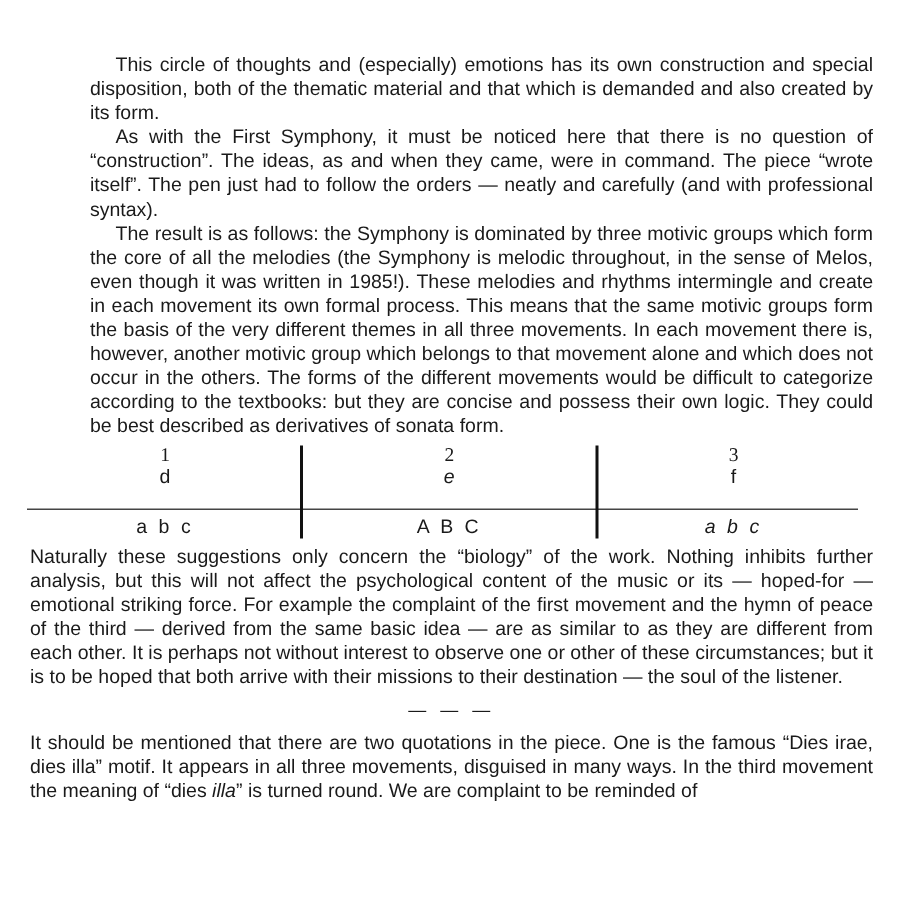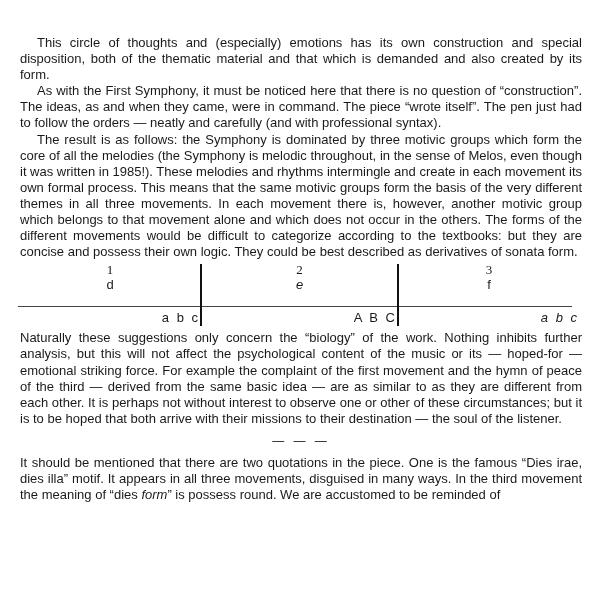--- a/index.html
+++ b/index.html
@@ -1,29 +1,29 @@
 <!DOCTYPE html>
 <html><head>
 <meta charset="utf-8">
 <style>
   html, body { margin: 0; padding: 0; background: #ffffff; }
   body { width: 600px; height: 609px; position: relative; overflow: hidden; color: #1a1a1a;
          font-family: "Liberation Sans", "DejaVu Sans", sans-serif; }
   .page { position: absolute; left: 20px; top: 35px; width: 562px; font-size: 13px; line-height: 16.1px; }
   .p { margin: 0; text-align: justify; }
-  .p.indent { text-indent: 17px; }
+  .p.indent { text-indent: 17px; margin-left: 40px; }
   .scheme { position: relative; width: 562px; height: 66px; margin-top: 2px; margin-bottom: 2px; }
   .hline { position: absolute; left: -2px; top: 44px; width: 554px; height: 1px; background: #444; }
   .vline { position: absolute; top: 2px; width: 2px; height: 62px; background: #111; }
   .vline.v1 { left: 180px; }
   .vline.v2 { left: 377px; }
   .col { position: absolute; width: 180px; text-align: center; font-size: 13px; line-height: 15px; }
   .col .num { display: block; font-family: "Liberation Serif", "DejaVu Serif", serif; }
   .col .ltr { display: block; }
-  .col .bot { position: absolute; left: 0; width: 100%; top: 48px; letter-spacing: 2px; text-align: right; }
+  .col .bot { position: absolute; left: 0; width: 100%; top: 48px; letter-spacing: 2px; }
   .c1 { left: 0; top: 0; }
   .c2 { left: 182px; top: 0; width: 195px; }
   .c3 { left: 379px; top: 0; width: 180px; }
   .italic { font-style: italic; }
   .sep { text-align: center; margin: 6px 0 6px 0; letter-spacing: 3px; font-size: 12px; }
 </style>
 </head>
 <body>
 
 <div class="page">
@@ -48,14 +48,14 @@
     </div>
     <div class="col c3">
       <span class="num">3</span>
       <span class="ltr">f</span>
       <span class="bot italic">a b c</span>
     </div>
   </div>
 
   <p class="p">Naturally these suggestions only concern the “biology” of the work. Nothing inhibits further analysis, but this will not affect the psychological content of the music or its — hoped-for — emotional striking force. For example the complaint of the first movement and the hymn of peace of the third — derived from the same basic idea — are as similar to as they are different from each other. It is perhaps not without interest to observe one or other of these circumstances; but it is to be hoped that both arrive with their missions to their destination — the soul of the listener.</p>
   <div class="sep">— — —</div>
-  <p class="p"><span>It should be mentioned that there are two quotations in the piece. One is the famous “Dies irae, dies illa” motif. It appears in all three movements, disguised in many ways. In the third movement the meaning of “dies </span><span class="italic">form</span><span>” is possess round. We are accustomed to be reminded of</span></p>
+  <p class="p"><span>It should be mentioned that there are two quotations in the piece. One is the famous “Dies irae, dies illa” motif. It appears in all three movements, disguised in many ways. In the third movement the meaning of “dies </span><span class="italic">illa</span><span>” is turned round. We are complaint to be reminded of</span></p>
 </div>
 
 </body></html>

